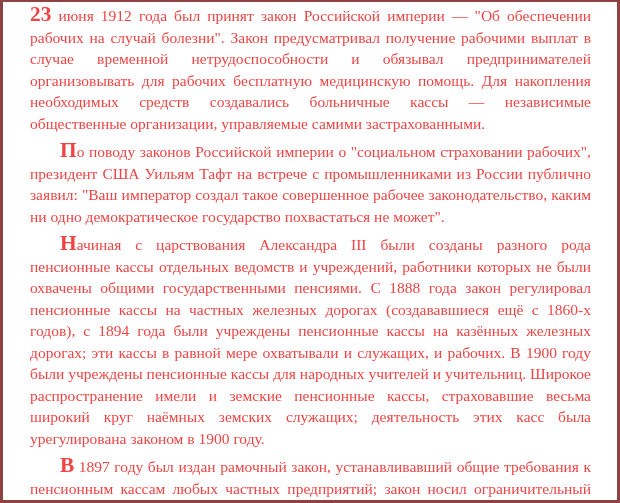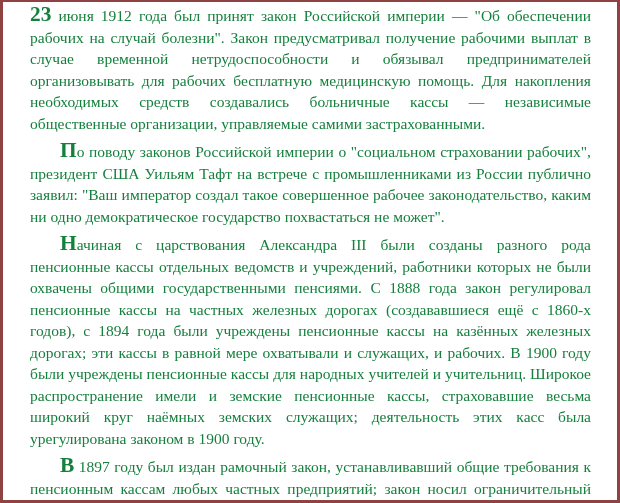--- a/index.html
+++ b/index.html
@@ -13,21 +13,21 @@
     box-sizing: border-box;
     border-style: solid;
     border-color: #8e4242;
     border-width: 2px 3px 3px 3px;
     padding: 2px 26px 3px 27px;
     overflow: hidden;
     background: #ffffff;
     font-family: "Liberation Serif", "DejaVu Serif", serif;
     font-size: 15.5px;
     line-height: 21.5px;
-    color: #15803d;
+    color: #ef4444;
     text-align: justify;
   }
   .page p {
     margin: 0 0 6px 0;
   }
   .page p.indent {
     text-indent: 30px;
   }
   .lead {
     font-weight: bold;

